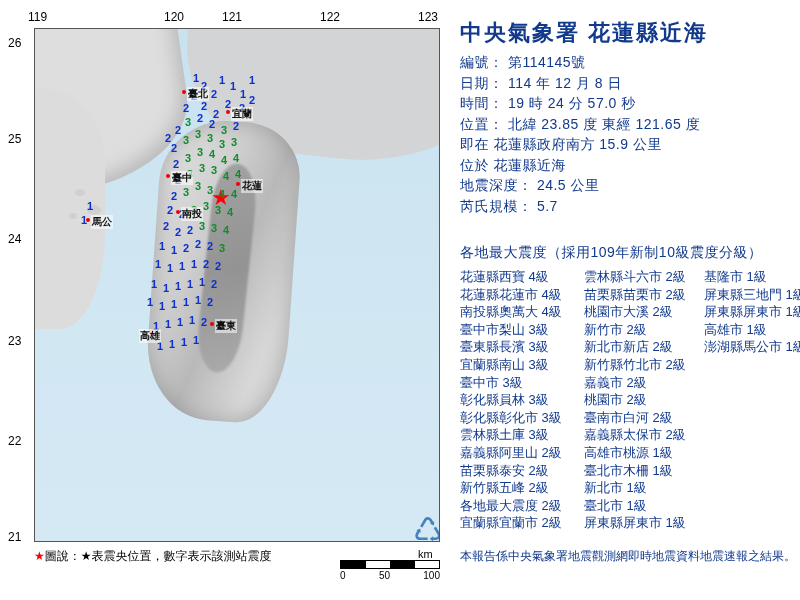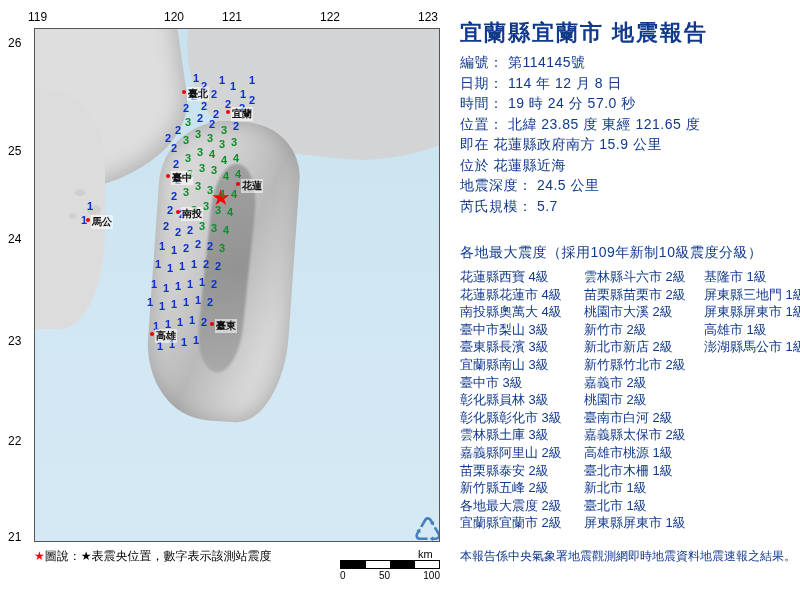--- a/index.html
+++ b/index.html
@@ -150,21 +150,21 @@
   <div id="x-axis">
     <div class="axis-label" style="left:28px;top:10px;">119</div>
     <div class="axis-label" style="left:124px;top:10px;margin-left:40px;">120</div>
     <div class="axis-label" style="left:222px;top:10px;">121</div>
     <div class="axis-label" style="left:320px;top:10px;">122</div>
     <div class="axis-label" style="left:418px;top:10px;">123</div>
   </div>
 
   <div id="y-axis">
     <div class="axis-label" style="left:8px;top:36px;">26</div>
-    <div class="axis-label" style="left:8px;top:144px;">25</div>
+    <div class="axis-label" style="left:8px;top:132px;">25</div>
     <div class="axis-label" style="left:8px;top:232px;">24</div>
     <div class="axis-label" style="left:8px;top:334px;">23</div>
     <div class="axis-label" style="left:8px;top:434px;">22</div>
     <div class="axis-label" style="left:8px;top:530px;">21</div>
   </div>
 
   <div id="map-frame">
     <div id="sea"></div>
     <div class="landmass" id="mainland"></div>
     <div class="landmass" id="mainland2"></div>
@@ -284,21 +284,21 @@
         <div class="city" style="left: 196px; top: 78px;">宜蘭</div>
         <div class="citydot" style="left: 201px; top: 153px;"></div>
         <div class="city" style="left: 206px; top: 150px;">花蓮</div>
         <div class="citydot" style="left: 131px; top: 145px;"></div>
         <div class="city" style="left: 136px; top: 142px; text-align: right;">臺中</div>
         <div class="citydot" style="left: 141px; top: 181px;"></div>
         <div class="city" style="left: 146px; top: 178px;">南投</div>
         <div class="citydot" style="left: 51px; top: 189px;"></div>
         <div class="city" style="left: 56px; top: 186px;">馬公</div>
         <div class="citydot" style="left: 115px; top: 303px;"></div>
-        <div class="city" style="left: 120px; top: 300px;">高雄</div>
+        <div class="city" style="left: 104px; top: 300px;">高雄</div>
         <div class="citydot" style="left: 175px; top: 293px;"></div>
         <div class="city" style="left: 180px; top: 290px;">臺東</div>
       </div>
 
     <div id="cwa-logo">♺</div>
   </div>
 
   <div id="map-legend">
     <span id="legend-star">★</span><span>圖說：★表震央位置，數字表示該測站震度</span>
   </div>
@@ -312,21 +312,21 @@
     </div>
     <div class="sb-nums">
       <span>0</span>
       <span>50</span>
       <span>100</span>
     </div>
   </div>
 </div>
 
 <div id="report">
-  <div id="report-title">宜蘭縣宜蘭市 地震報告</div>
+  <div id="report-title">中央氣象署 花蓮縣近海</div>
   <div id="meta-list">
       <div>編號： 第114145號</div>
       <div>日期： 114 年 12 月 8 日</div>
       <div>時間： 19 時 24 分 57.0 秒</div>
       <div>位置： 北緯 23.85 度 東經 121.65 度</div>
       <div>即在 花蓮縣政府南方 15.9 公里</div>
       <div>位於 花蓮縣近海</div>
       <div>地震深度： 24.5 公里</div>
       <div>芮氏規模： 5.7</div>
     </div>

